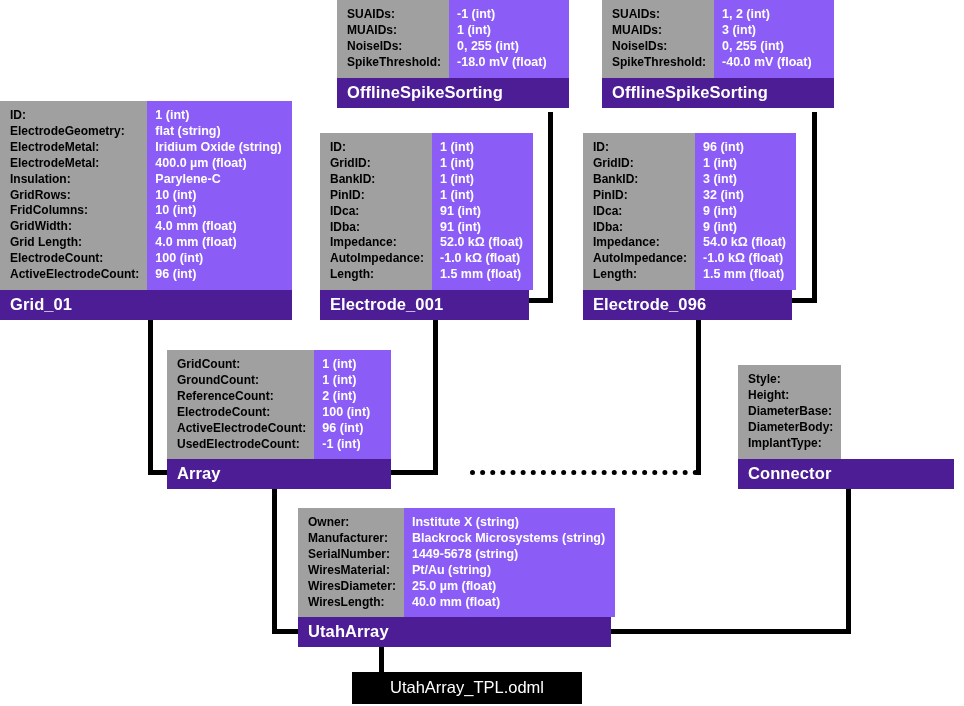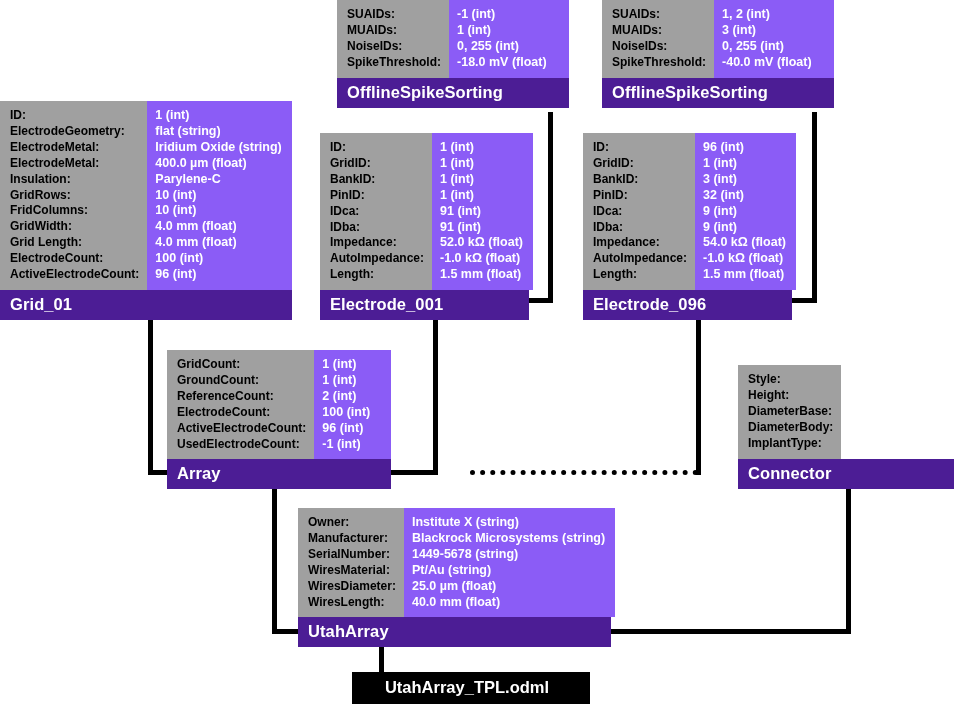--- a/index.html
+++ b/index.html
@@ -66,23 +66,23 @@
     padding: 5px 10px 6px 10px;
     letter-spacing: 0.1px;
   }
 
   
   .file-node {
     position: absolute;
     background: #000000;
     color: #ffffff;
     font-size: 16.5px;
-    font-weight: bold;
+    font-weight: normal;
     text-align: center;
-    padding: 6px 20px 7px 12px;
+    padding: 6px 12px 7px 12px;
     z-index: 3;
   }
 </style>
 </head>
 <body>
 
 <div id="canvas">
 
   <div class="line" style="left:548px; top:112px; width:5px; height:191px;"></div>
   <div class="line" style="left:528px; top:298px; width:25px; height:5px;"></div>

